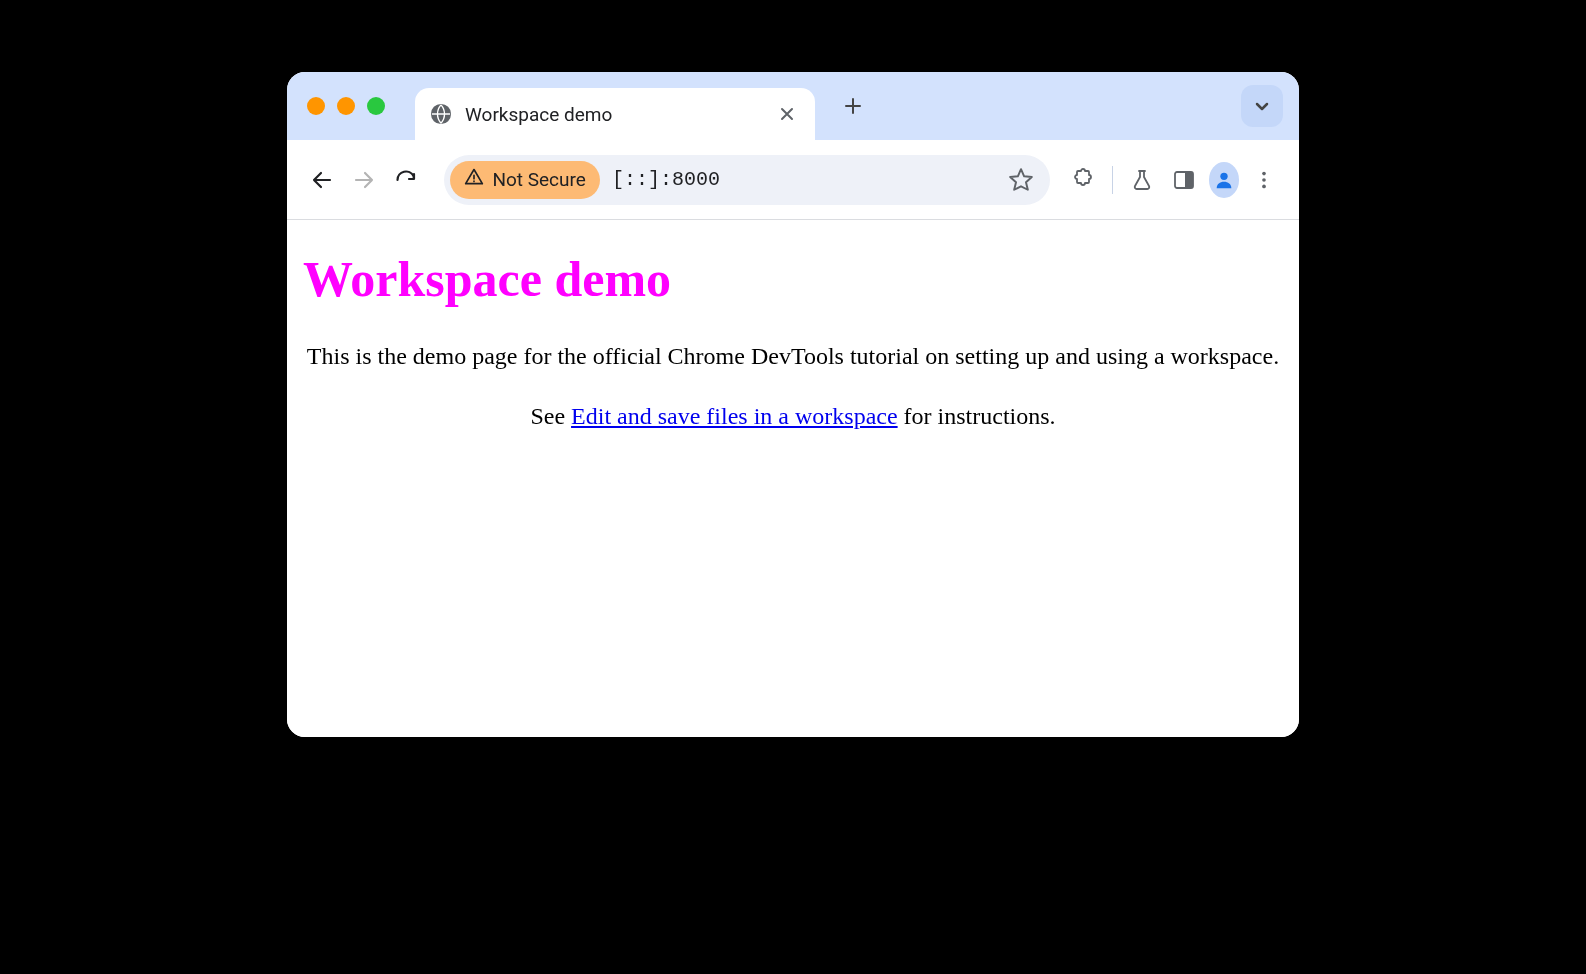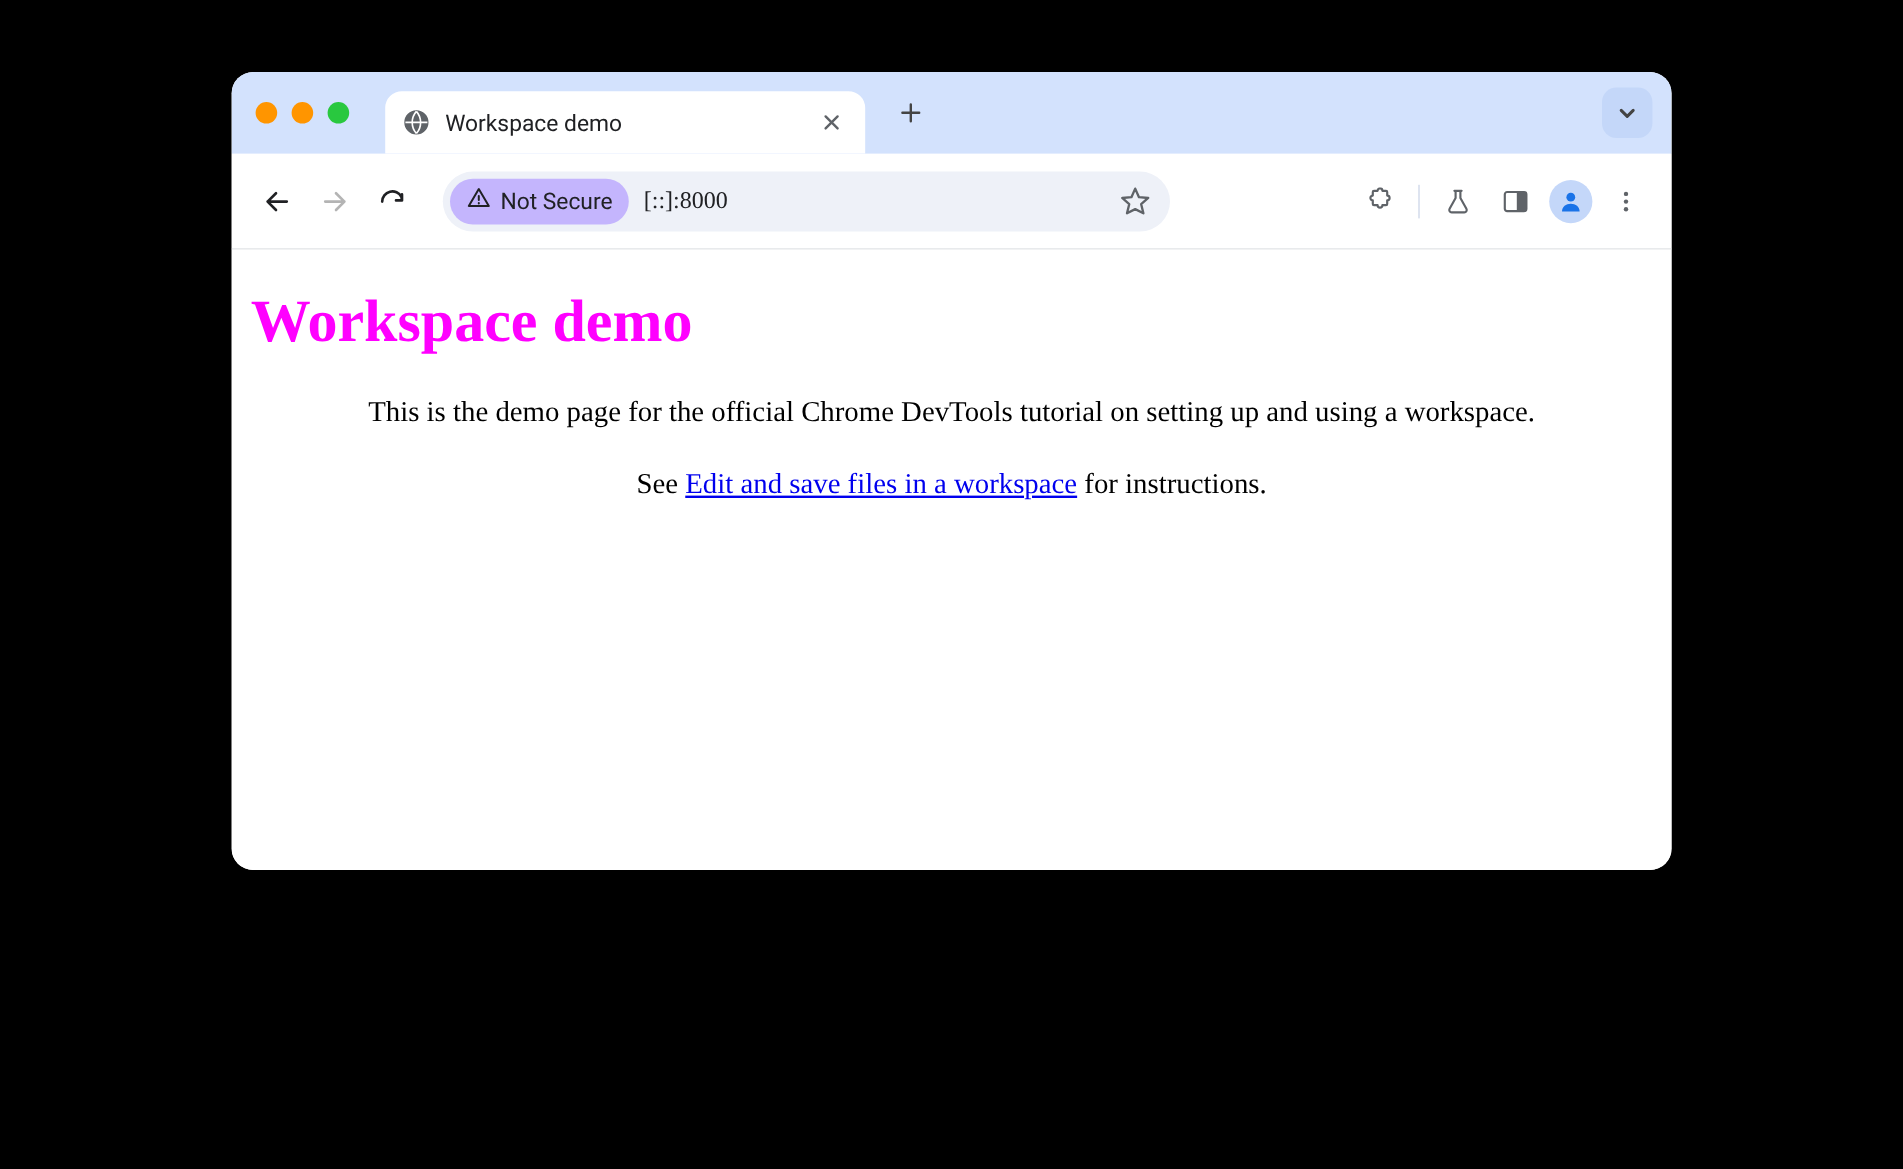--- a/index.html
+++ b/index.html
@@ -7,28 +7,29 @@
       background: #000;
       width: 1586px;
       height: 974px;
       font-family: -apple-system, BlinkMacSystemFont, "Segoe UI", Roboto, sans-serif;
       display: flex;
       align-items: flex-start;
       justify-content: center;
       padding-top: 60px;
     }
     .browser-window {
-      width: 1200px;
+      width: 1012px;
       height: 665px;
       background: #fff;
       border-radius: 18px;
       overflow: hidden;
       display: flex;
       flex-direction: column;
       box-shadow: 0 10px 40px rgba(0,0,0,0.4);
+      margin-top: 12px;
     }
     .tab-strip {
       background: #d3e2fd;
       height: 68px;
       display: flex;
       align-items: center;
       padding: 0 16px 0 20px;
       position: relative;
     }
     .traffic-lights {
@@ -121,35 +122,35 @@
       height:50px;
       background:#eef1f8;
       border-radius:25px;
       display:flex;
       align-items:center;
       padding-right:14px;
       margin-left:14px;
     }
     .security-chip {
       height:38px;
-      background:#c4b5fd;
+      background:#fdba74;
       border-radius:19px;
       display:flex;
       align-items:center;
       gap:8px;
       padding:0 14px;
       margin-left:6px;
       font-size:19px;
       color:#202124;
     }
     .url-text {
       font-size:20px;
       color:#202124;
       margin-left:12px;
-      font-family:Liberation Serif, serif;
+      font-family:Liberation Mono, monospace;
     }
     .omni-spacer { flex:1; }
     .star-btn {
       width:30px; height:30px;
       display:flex; align-items:center; justify-content:center;
       cursor:pointer;
       color:#5f6368;
     }
     .toolbar-spacer { flex:1; }
     .toolbar-icon-btn {

